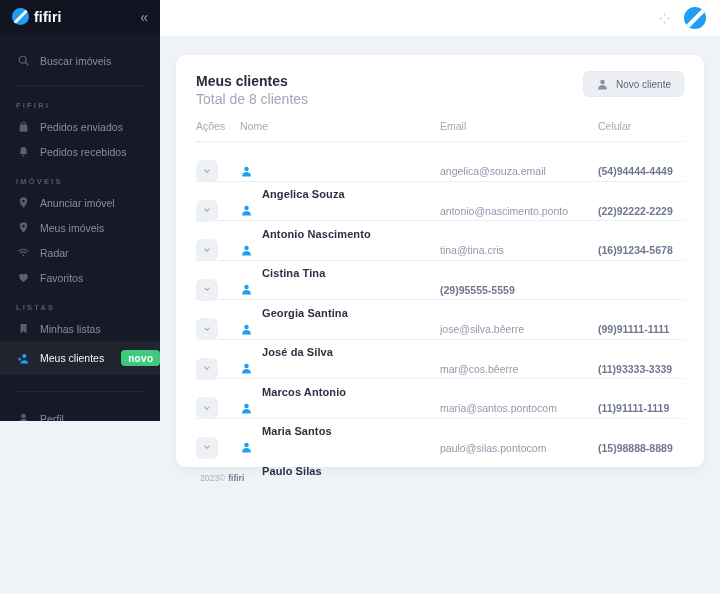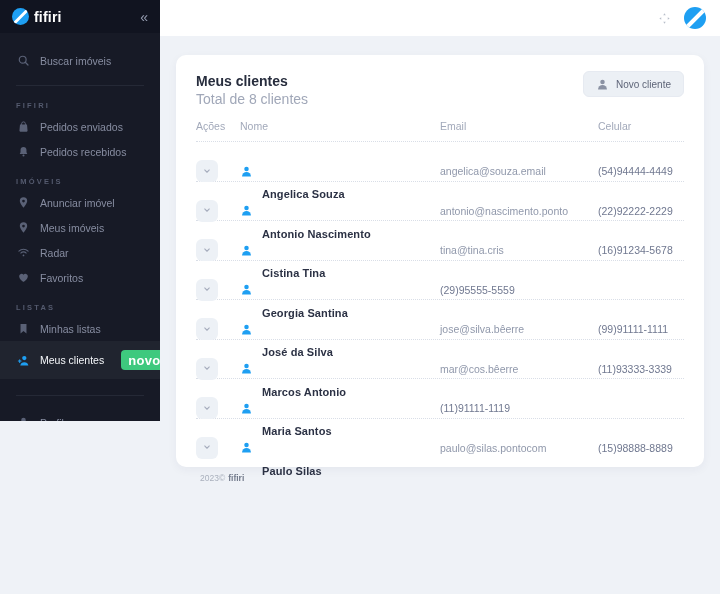--- a/index.html
+++ b/index.html
@@ -21,21 +21,21 @@
   .brand-mark{width:17px;height:17px;border-radius:50%;background:var(--accent);position:relative;overflow:hidden;flex:none;}
   .brand-mark::after{content:"";position:absolute;left:-2px;top:7px;width:22px;height:3.2px;background:#fff;border-radius:2px;transform:rotate(-45deg);}
   .brand-text{color:#fff;font-weight:700;font-size:14px;letter-spacing:.2px;}
   .collapse-btn{color:#959CB0;font-size:14px;line-height:1;cursor:pointer;background:none;border:none;}
   .nav{flex:1;display:flex;flex-direction:column;padding-top:13px;overflow:hidden;}
   .nav-item{display:flex;align-items:center;gap:10px;padding:6px 16px;font-size:10.5px;color:#878DA1;cursor:pointer;white-space:nowrap;}
   .nav-item .icon{width:14px;display:flex;justify-content:center;align-items:center;color:#5A6176;flex:none;}
   .nav-item.search{padding:8px 16px;}
   .nav-item.active{background:#20242F;color:#F5F7FA;padding-top:9px;padding-bottom:9px;}
   .nav-item.active .icon{color:var(--accent);}
-  .badge{background:var(--badge);color:#fff;font-size:13px;font-weight:700;padding:2.5px 7px;border-radius:4px;margin-left:7px;letter-spacing:.3px;}
+  .badge{background:var(--badge);color:#fff;font-size:10px;font-weight:700;padding:2.5px 7px;border-radius:4px;margin-left:7px;letter-spacing:.3px;}
   .divider{border-top:1px solid #252936;margin:10px 16px 2px;}
   .divider.mid{margin:14px 16px;}
   .section{margin-top:9px;}
   .section-label{padding:4px 16px;font-size:7.5px;letter-spacing:2.2px;color:#545A6E;font-weight:600;}
   .nav-bottom{margin-top:2px;}
   .support-wrap{margin-top:auto;padding:0 8px 10px;}
   .support-btn{width:100%;height:28px;background:#232836;border:none;border-radius:8px;color:#E8EAF0;font-size:12px;display:flex;align-items:center;justify-content:center;gap:7px;cursor:pointer;font-family:inherit;}
   .support-btn .icon{display:flex;color:#E8EAF0;}
 
   
@@ -52,21 +52,21 @@
   .new-btn{background:#ECF0F5;border:1px solid #E6EAF1;border-radius:6px;height:26px;padding:0 12px;font-size:10px;color:#5E6578;display:flex;align-items:center;gap:7px;cursor:pointer;font-family:inherit;}
   .new-btn .icon{display:flex;color:#8A91A3;}
   .grid-cols{display:grid;grid-template-columns:44px 200px 158px 1fr;align-items:center;}
   .thead{padding:14px 0 9px;font-size:10.5px;color:#A2A9BA;}
   .trow{height:39.5px;border-top:1px dotted #D9DEE7;font-size:10.5px;}
   .row-menu-btn{width:22px;height:22px;background:#EDF1F6;border:none;border-radius:6px;display:flex;align-items:center;justify-content:center;color:#A6ADBD;cursor:pointer;}
   .cell-name{display:flex;align-items:center;gap:9px;}
   .cell-name .icon{display:flex;color:var(--accent);}
   .name-text{font-size:11px;font-weight:700;color:#2B3144;letter-spacing:.1px;margin-top:46px;}
   .cell-email{color:#9098AB;}
-  .cell-phone{color:#707890;white-space:nowrap;}
+  .cell-phone{color:#707890;white-space:nowrap;font-weight:bold;}
   .page-footer{margin-top:auto;padding:6px 0 4px 24px;font-size:8.5px;color:#A9B0BD;}
   .page-footer .brand-name{color:#737B8C;font-weight:700;margin-left:3px;}
 </style>
 </head>
 <body>
 
 <div class="app">
 
   <aside class="sidebar">
     <div class="sidebar-header">
@@ -396,20 +396,21 @@
     </div>
     <div class="cell-name">
       <span class="icon">
                   <svg viewBox="0 0 24 24" width="13" height="13">
                     <circle cx="12" cy="7.3" r="4.2" fill="currentColor"></circle>
                     <path d="M3.8 21a8.2 8.2 0 0 1 16.4 0z" fill="currentColor"></path>
                   </svg>
                 </span>
       <span class="name-text">Maria Santos</span>
     </div>
+    <div class="cell-email">maria@santos.pontocom</div>
     <div class="cell-phone">(11)91111-1119</div>
   </div>
 
   <div class="trow grid-cols">
     <div class="cell-actions">
       <button class="row-menu-btn">
         <span class="icon"><svg viewBox="0 0 24 24" width="10" height="10" fill="none" stroke="currentColor" stroke-width="2.6" stroke-linecap="round" stroke-linejoin="round">
                       <path d="m6.5 9.5 5.5 5.5 5.5-5.5"></path>
                     </svg></span>
       </button>

